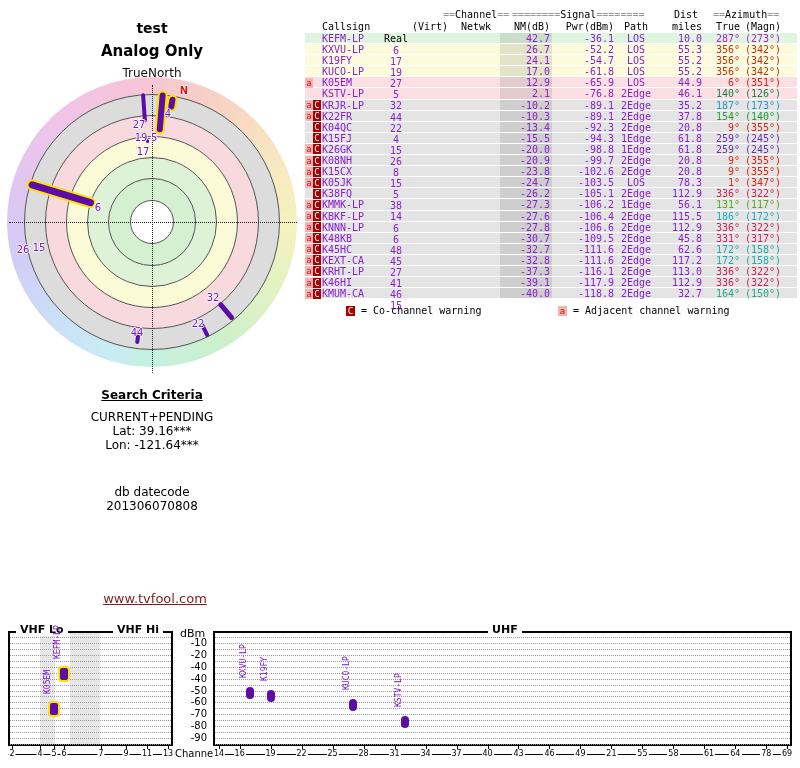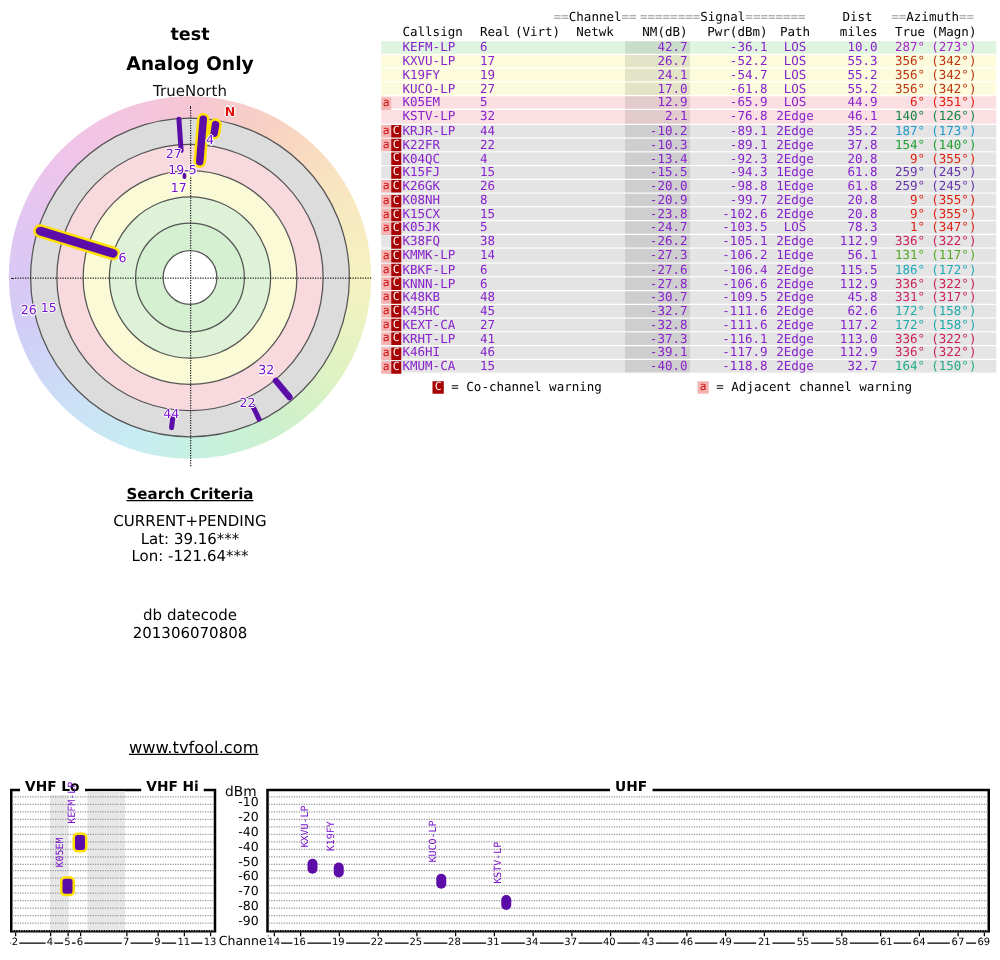--- a/index.html
+++ b/index.html
@@ -47,21 +47,21 @@
   .ghead .gr{color:#999;}
   .trow{display:flex;height:11.1px;line-height:11px;box-sizing:border-box;
     border-bottom:1px solid #fff;white-space:pre;overflow:visible;}
   .thead2{display:flex;height:12px;line-height:12px;color:#000;white-space:pre;}
   .c-ma{width:8px;text-align:center;}
   .c-mc{width:8px;text-align:center;margin-right:1px;}
   .mk{font-size:9px;display:block;height:10px;line-height:10px;margin-top:0.5px;}
   .mk.on-a{background:#f5b4b4;color:#c11;}
   .mk.on-c{background:#a80000;color:#fff;}
   .c-cs{width:62px;text-align:left;}
-  .c-real{width:24px;text-align:left;}
+  .c-real{width:24px;text-align:center;margin-top:12px;}
   .c-virt{width:44px;}
   .c-net{width:48px;}
   .c-nm{width:52px;text-align:right;padding-right:2px;box-sizing:border-box;}
   .band{background:rgba(60,60,60,0.13);}
   .c-pwr{width:62px;text-align:right;}
   .c-path{width:44px;text-align:center;}
   .c-dist{width:44px;text-align:right;}
   .c-true{width:38px;text-align:right;}
   .c-magn{padding-left:5px;}
   .bg-green{background:#dff5df;}
@@ -82,21 +82,21 @@
   
   #search-criteria{position:absolute;left:27px;top:388px;width:250px;text-align:center;
     font-size:12px;color:#000;}
   #sc-title{font-weight:bold;text-decoration:underline;margin-bottom:8px;}
   #search-criteria .line{line-height:14px;}
   #datecode{position:absolute;left:27px;top:485px;width:250px;text-align:center;
     font-size:12px;line-height:14px;color:#000;}
 
   
   #tvfool-link{position:absolute;left:100px;top:591px;width:110px;text-align:center;
-    font-size:13px;color:#000000;text-decoration:underline;cursor:pointer;}
+    font-size:13px;color:#7f1d1d;text-decoration:underline;cursor:pointer;}
 
   
   .panel{position:absolute;border:2px solid #000;box-sizing:border-box;background:#fff;}
   #vhf-panel{left:8px;top:631px;width:165px;height:115px;}
   #uhf-panel{left:213px;top:631px;width:579px;height:115px;}
   .shade-band{position:absolute;top:0;bottom:0;background:#e7e7e7;}
   .gridline{position:absolute;left:0;right:0;height:0;border-top:1px dotted #999;}
   .panel-label{position:absolute;top:623px;background:#fff;font-size:11px;font-weight:bold;
     padding:0 4px;color:#000;}
   #dbm-label{position:absolute;left:180px;top:627px;font-size:11px;color:#000;}
@@ -357,16 +357,16 @@
     <div class="ch-label" style="left: 611.436px;">21</div>
     <div class="ch-tick" style="left: 642.418px;"></div>
     <div class="ch-label" style="left: 642.418px;">55</div>
     <div class="ch-tick" style="left: 673.4px;"></div>
     <div class="ch-label" style="left: 673.4px;">58</div>
     <div class="ch-tick" style="left: 704.382px;"></div>
     <div class="ch-label" style="left: 709px;">61</div>
     <div class="ch-tick" style="left: 735.364px;"></div>
     <div class="ch-label" style="left: 735.364px;">64</div>
     <div class="ch-tick" style="left: 766.345px;"></div>
-    <div class="ch-label" style="left: 766.345px;">67</div>
+    <div class="ch-label" style="left: 766.345px;">78</div>
     <div class="ch-tick" style="left: 787px;"></div>
     <div class="ch-label" style="left: 787px;">69</div>
   </div>
 
 </body></html>

